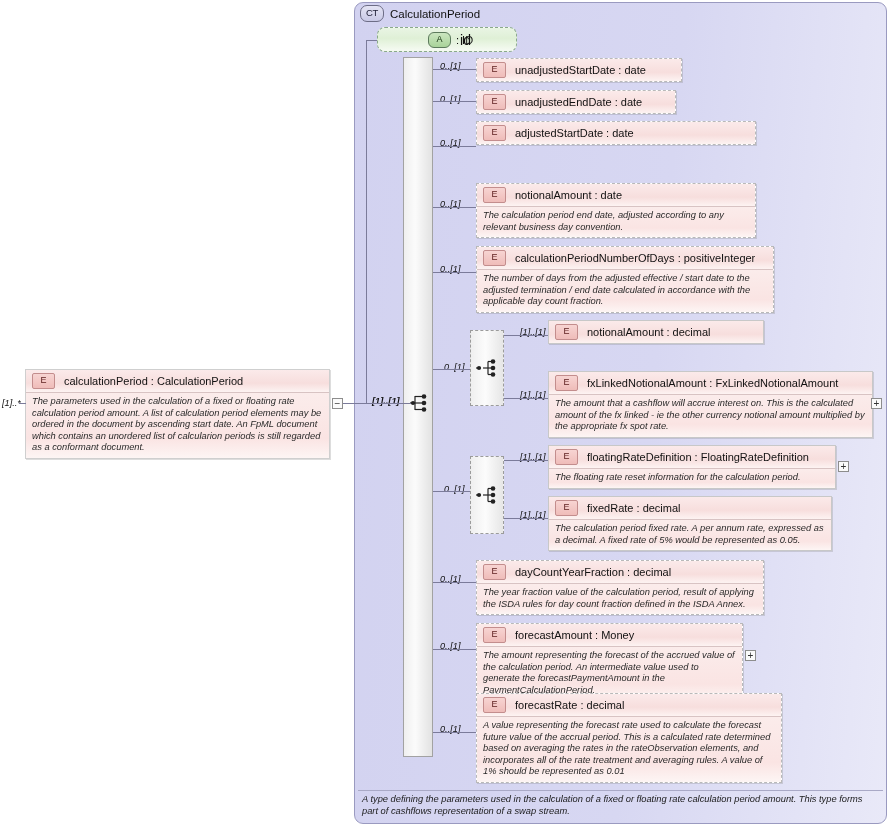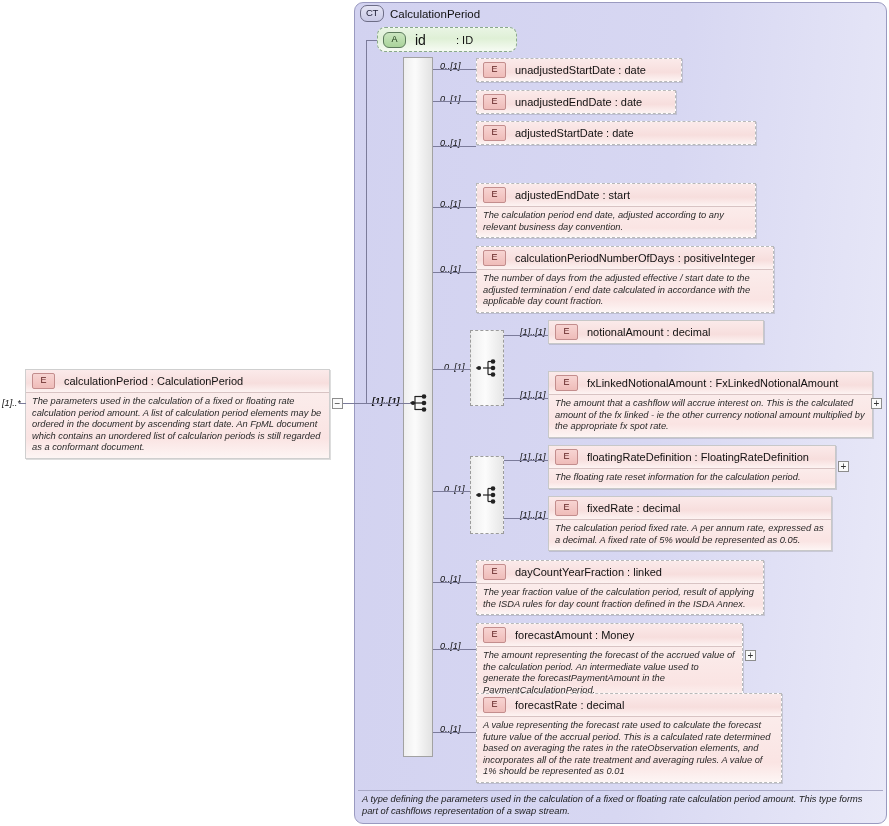--- a/index.html
+++ b/index.html
@@ -4,21 +4,21 @@
 <style>
   html,body{margin:0;padding:0;}
   body{
     width:889px;height:826px;background:#ffffff;
     font-family:"Liberation Sans","DejaVu Sans",sans-serif;
     font-size:11px;color:#000;overflow:hidden;position:relative;
   }
   .canvas{position:absolute;inset:0;}
 
   
-  .abs{position:absolute;box-sizing:border-box;}
+  .abs{position:absolute;box-sizing:border-box;justify-content:center;}
 
   
   .ct-panel{
     left:354px;top:2px;width:533px;height:822px;
     border:1px solid #9a9ac0;border-radius:9px;
     background:linear-gradient(95deg,#d2d2f0 0%,#d7d7f2 55%,#e9e9f8 100%);
   }
   .ct-header{left:360px;top:5px;display:flex;align-items:center;gap:6px;}
   .ct-badge{
     width:22px;height:15px;border:1px solid #6d6d86;border-radius:7px;
@@ -225,21 +225,21 @@
       <div class="el-badge">E</div>
       <div class="el-name">adjustedStartDate : date</div>
     </div>
   </div>
   <div class="card" style="left:440px;top:138px;">0..[1]</div>
   <div class="abs ln h" style="left:433px;top:146px;width:43px;"></div>
 
   <div class="abs el" style="left:476px;top:183px;width:280px;">
     <div class="el-head">
       <div class="el-badge">E</div>
-      <div class="el-name">adjustedEndDate : start</div>
+      <div class="el-name">notionalAmount : date</div>
     </div>
     <div class="el-doc">The calculation period end date, adjusted according to any relevant business day convention.</div>
   </div>
   <div class="card" style="left:440px;top:199px;">0..[1]</div>
   <div class="abs ln h" style="left:433px;top:207px;width:43px;"></div>
 
   <div class="abs el" style="left:476px;top:246px;width:298px;">
     <div class="el-head">
       <div class="el-badge">E</div>
       <div class="el-name">calculationPeriodNumberOfDays : positiveInteger</div>
@@ -286,21 +286,21 @@
       <div class="el-name">fixedRate : decimal</div>
     </div>
     <div class="el-doc">The calculation period fixed rate. A per annum rate, expressed as a decimal. A fixed rate of 5% would be represented as 0.05.</div>
   </div>
   <div class="card" style="left:520px;top:510px;">[1]..[1]</div>
   <div class="abs ln h" style="left:504px;top:518px;width:44px;"></div>
 
   <div class="abs el" style="left:476px;top:560px;width:288px;">
     <div class="el-head">
       <div class="el-badge">E</div>
-      <div class="el-name">dayCountYearFraction : linked</div>
+      <div class="el-name">dayCountYearFraction : decimal</div>
     </div>
     <div class="el-doc">The year fraction value of the calculation period, result of applying the ISDA rules for day count fraction defined in the ISDA Annex.</div>
   </div>
   <div class="card" style="left:440px;top:574px;">0..[1]</div>
   <div class="abs ln h" style="left:433px;top:582px;width:43px;"></div>
 
   <div class="abs el" style="left:476px;top:623px;width:267px;">
     <div class="el-head">
       <div class="el-badge">E</div>
       <div class="el-name">forecastAmount : Money</div>

